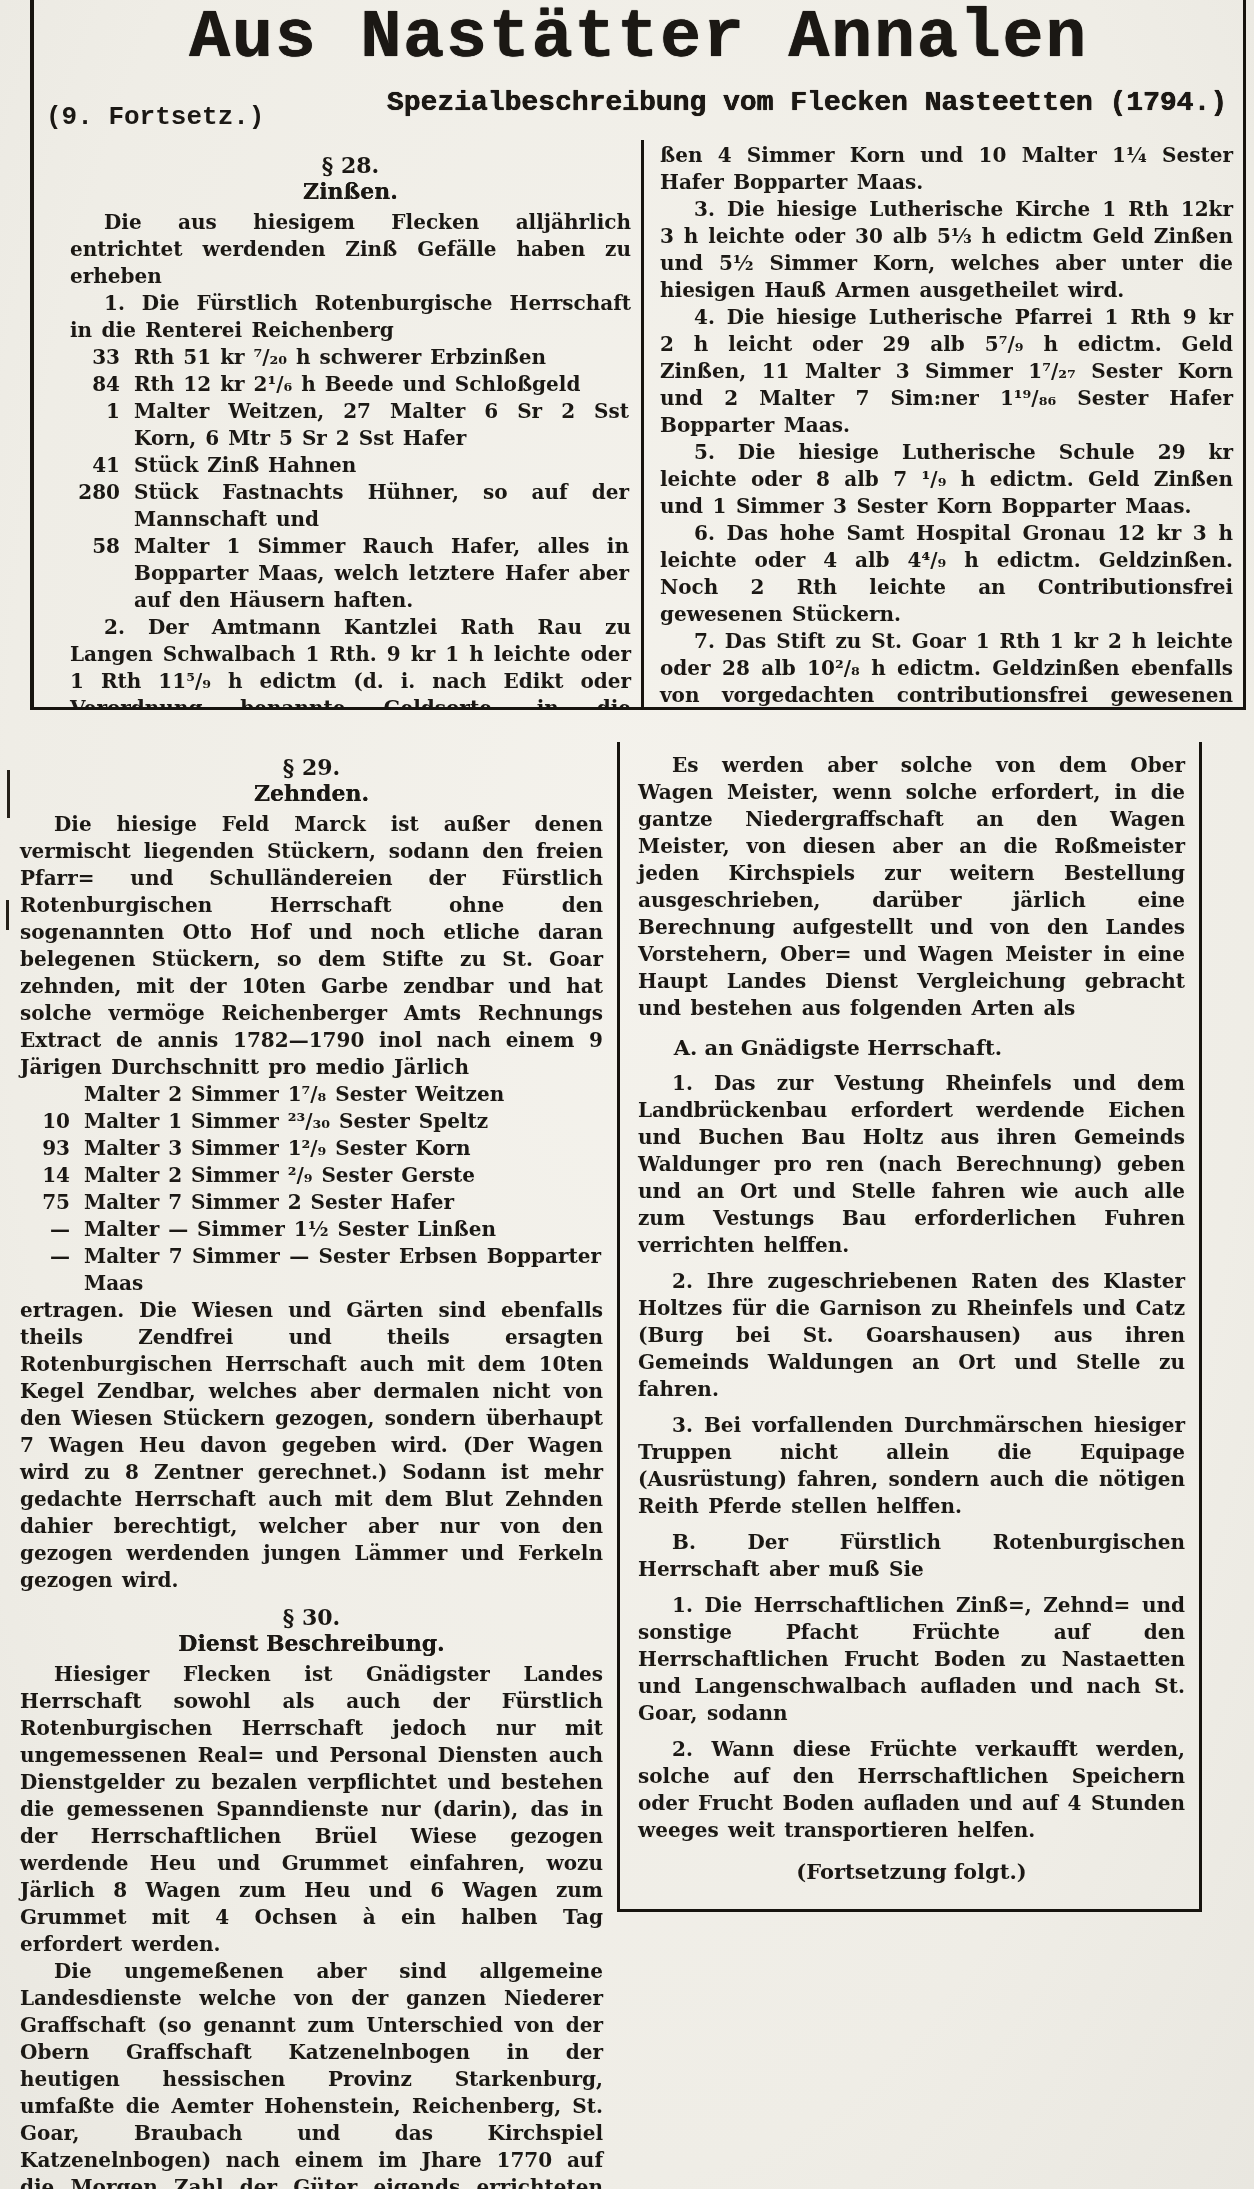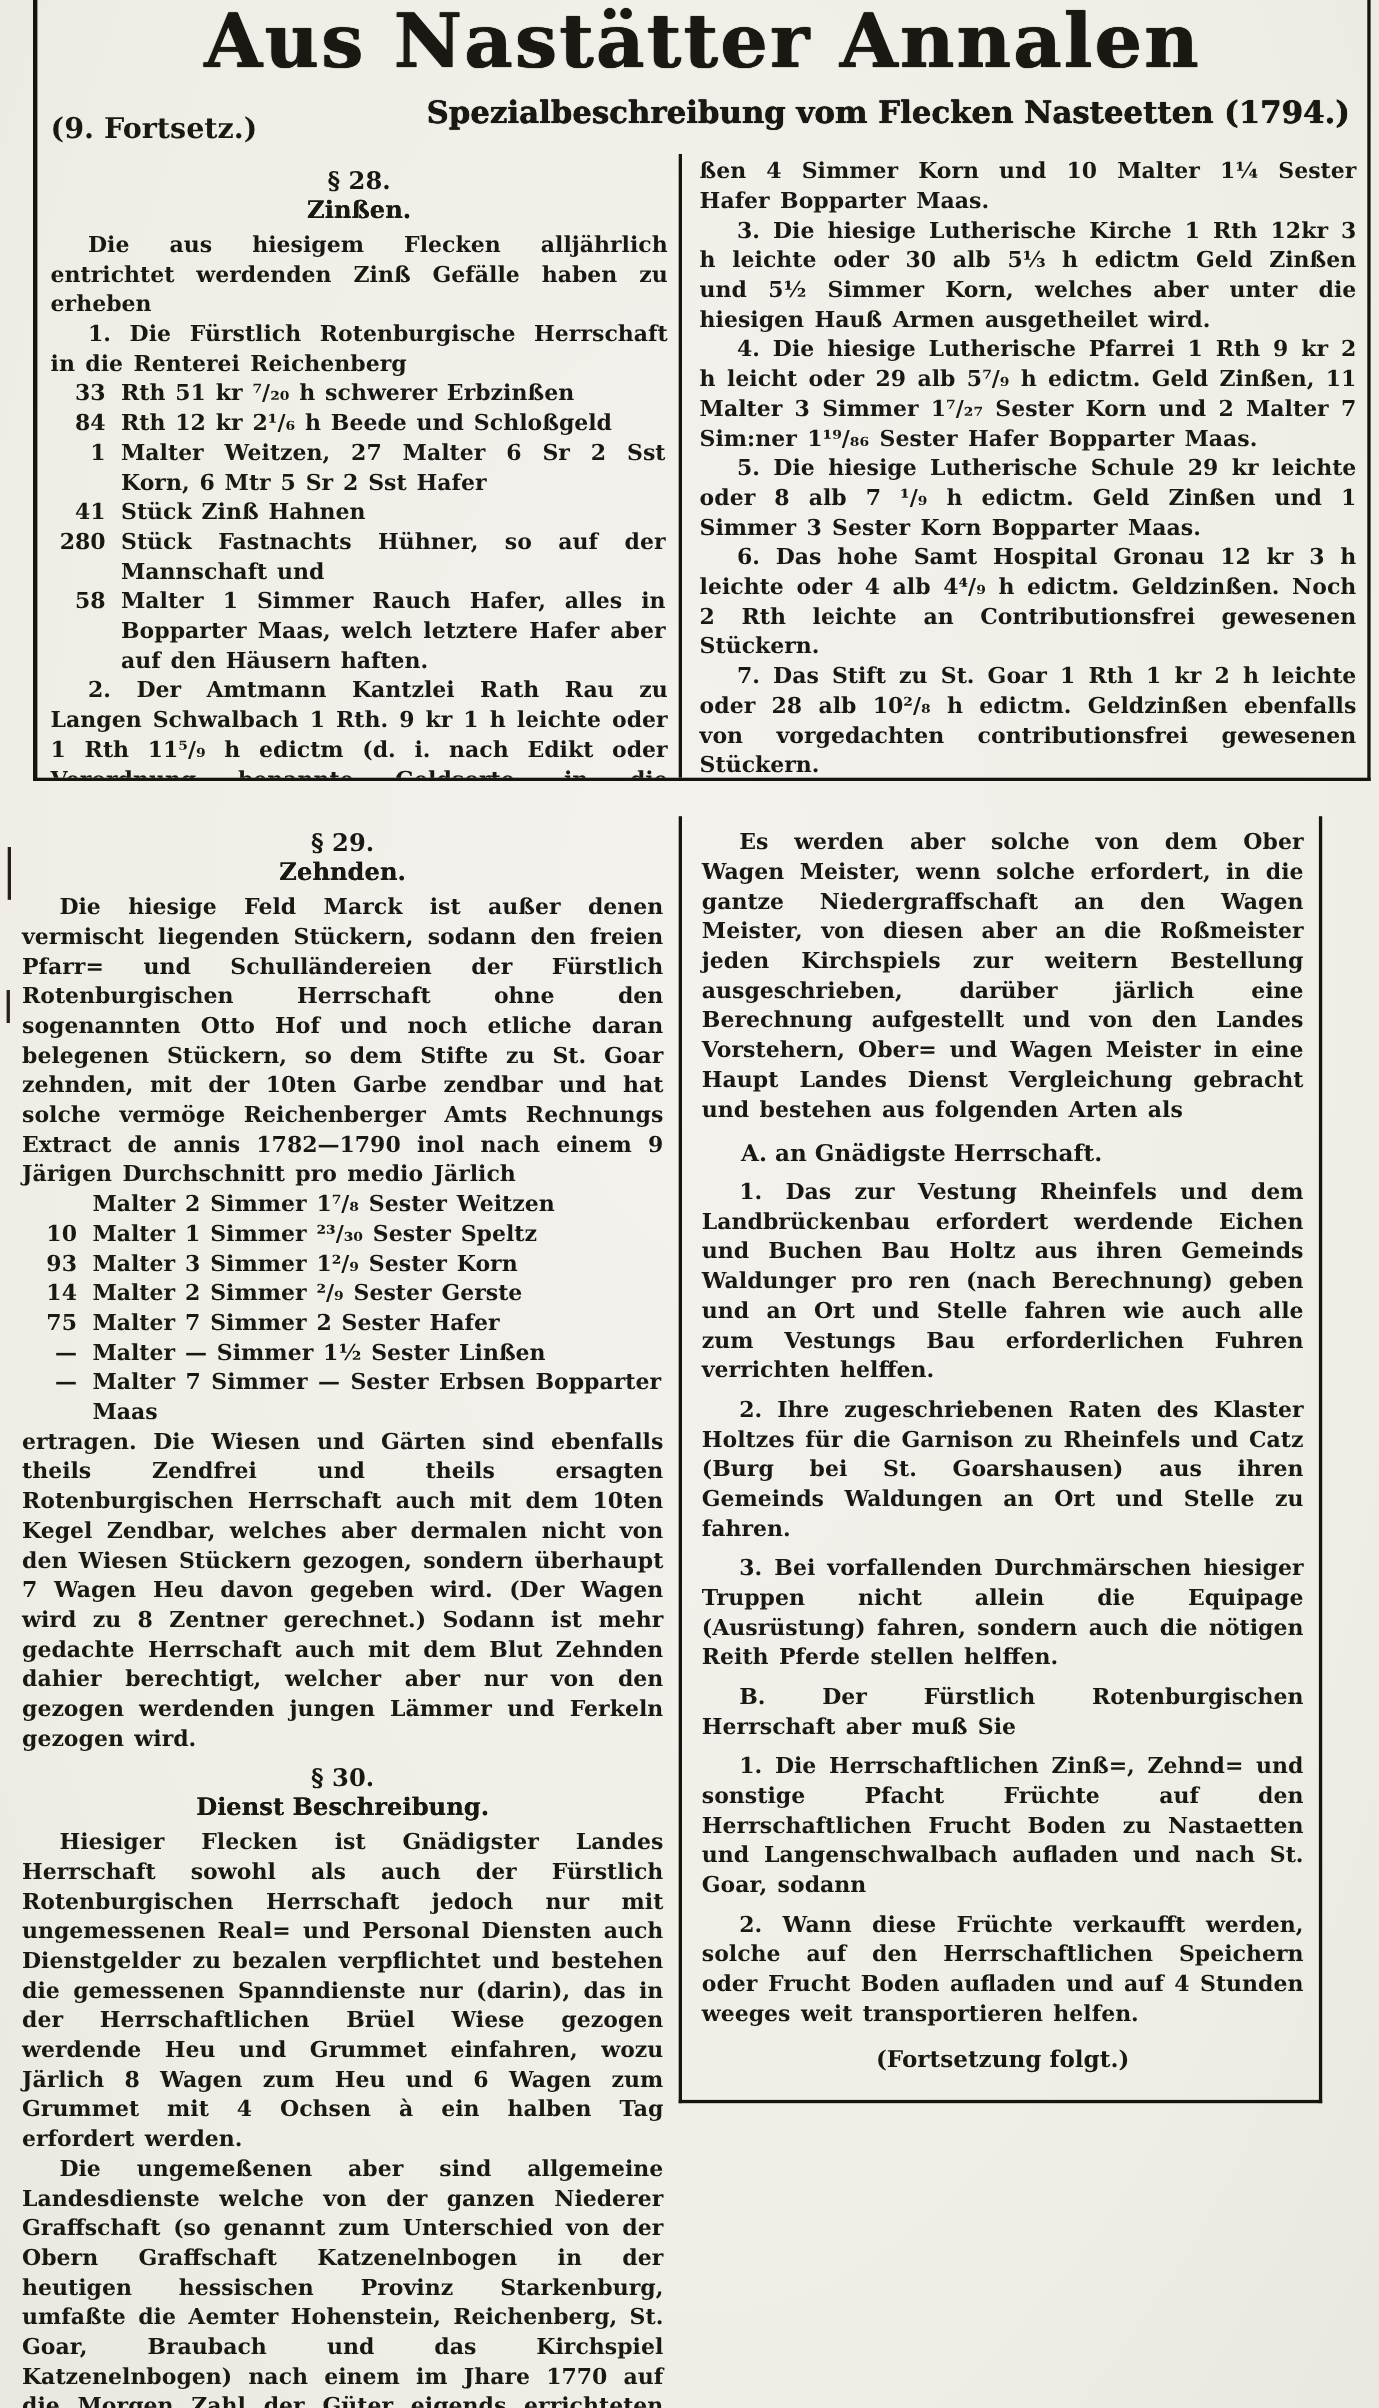--- a/index.html
+++ b/index.html
@@ -9,32 +9,32 @@
     background-image:radial-gradient(ellipse at 50% 40%, #f4f2ec 0%, #efede6 70%, #e9e7e0 100%);
     color:#1b1814;overflow:hidden;
     font-family:"DejaVu Serif","Liberation Serif",serif;font-weight:700;
   }
   
   .top-box{
     position:absolute;left:30px;top:-4px;width:1216px;height:714px;box-sizing:border-box;
     border-left:4px solid #17140f;border-right:3px solid #17140f;border-bottom:3px solid #17140f;
     display:flex;flex-direction:column;padding-top:8px;
   }
-  .masthead{position:relative;flex:0 0 auto;}
+  .masthead{position:relative;flex:0 0 auto;font-family:Liberation Mono, monospace;}
   .title{
     margin:0;text-align:center;font-size:68px;line-height:1.0;letter-spacing:2px;
     text-shadow:0 0 1px currentColor,0.7px 0 0 currentColor;
   }
   .subtitle-row{position:relative;margin-top:4px;height:46px;}
   .continuation{position:absolute;left:12px;top:14px;font-size:26px;}
   .subtitle{
     margin:16px;text-align:right;font-size:28px;line-height:1.1;
     text-shadow:0 0 0.8px currentColor,0.4px 0 0 currentColor;
   }
-  .cols{display:flex;flex:1 1 auto;margin-top:6px;min-height:0;}
+  .cols{display:flex;flex:1 1 auto;margin-top:6px;min-height:0;padding-left:24px;}
   .col{box-sizing:border-box;overflow:hidden;}
   .top-left{width:586px;padding:2px 10px 0 12px;border-right:3px solid #17140f;}
   .top-right{flex:1;padding:2px 10px 0 16px;}
   
   .bottom{position:absolute;left:0;top:742px;width:1254px;}
   .bottom-cols{display:flex;align-items:flex-start;}
   .bottom-left{width:617px;padding:2px 14px 0 20px;box-sizing:border-box;}
   .bottom-right{
     width:585px;box-sizing:border-box;min-height:952px;
     border-left:3px solid #17140f;border-right:3px solid #17140f;border-bottom:3px solid #17140f;

